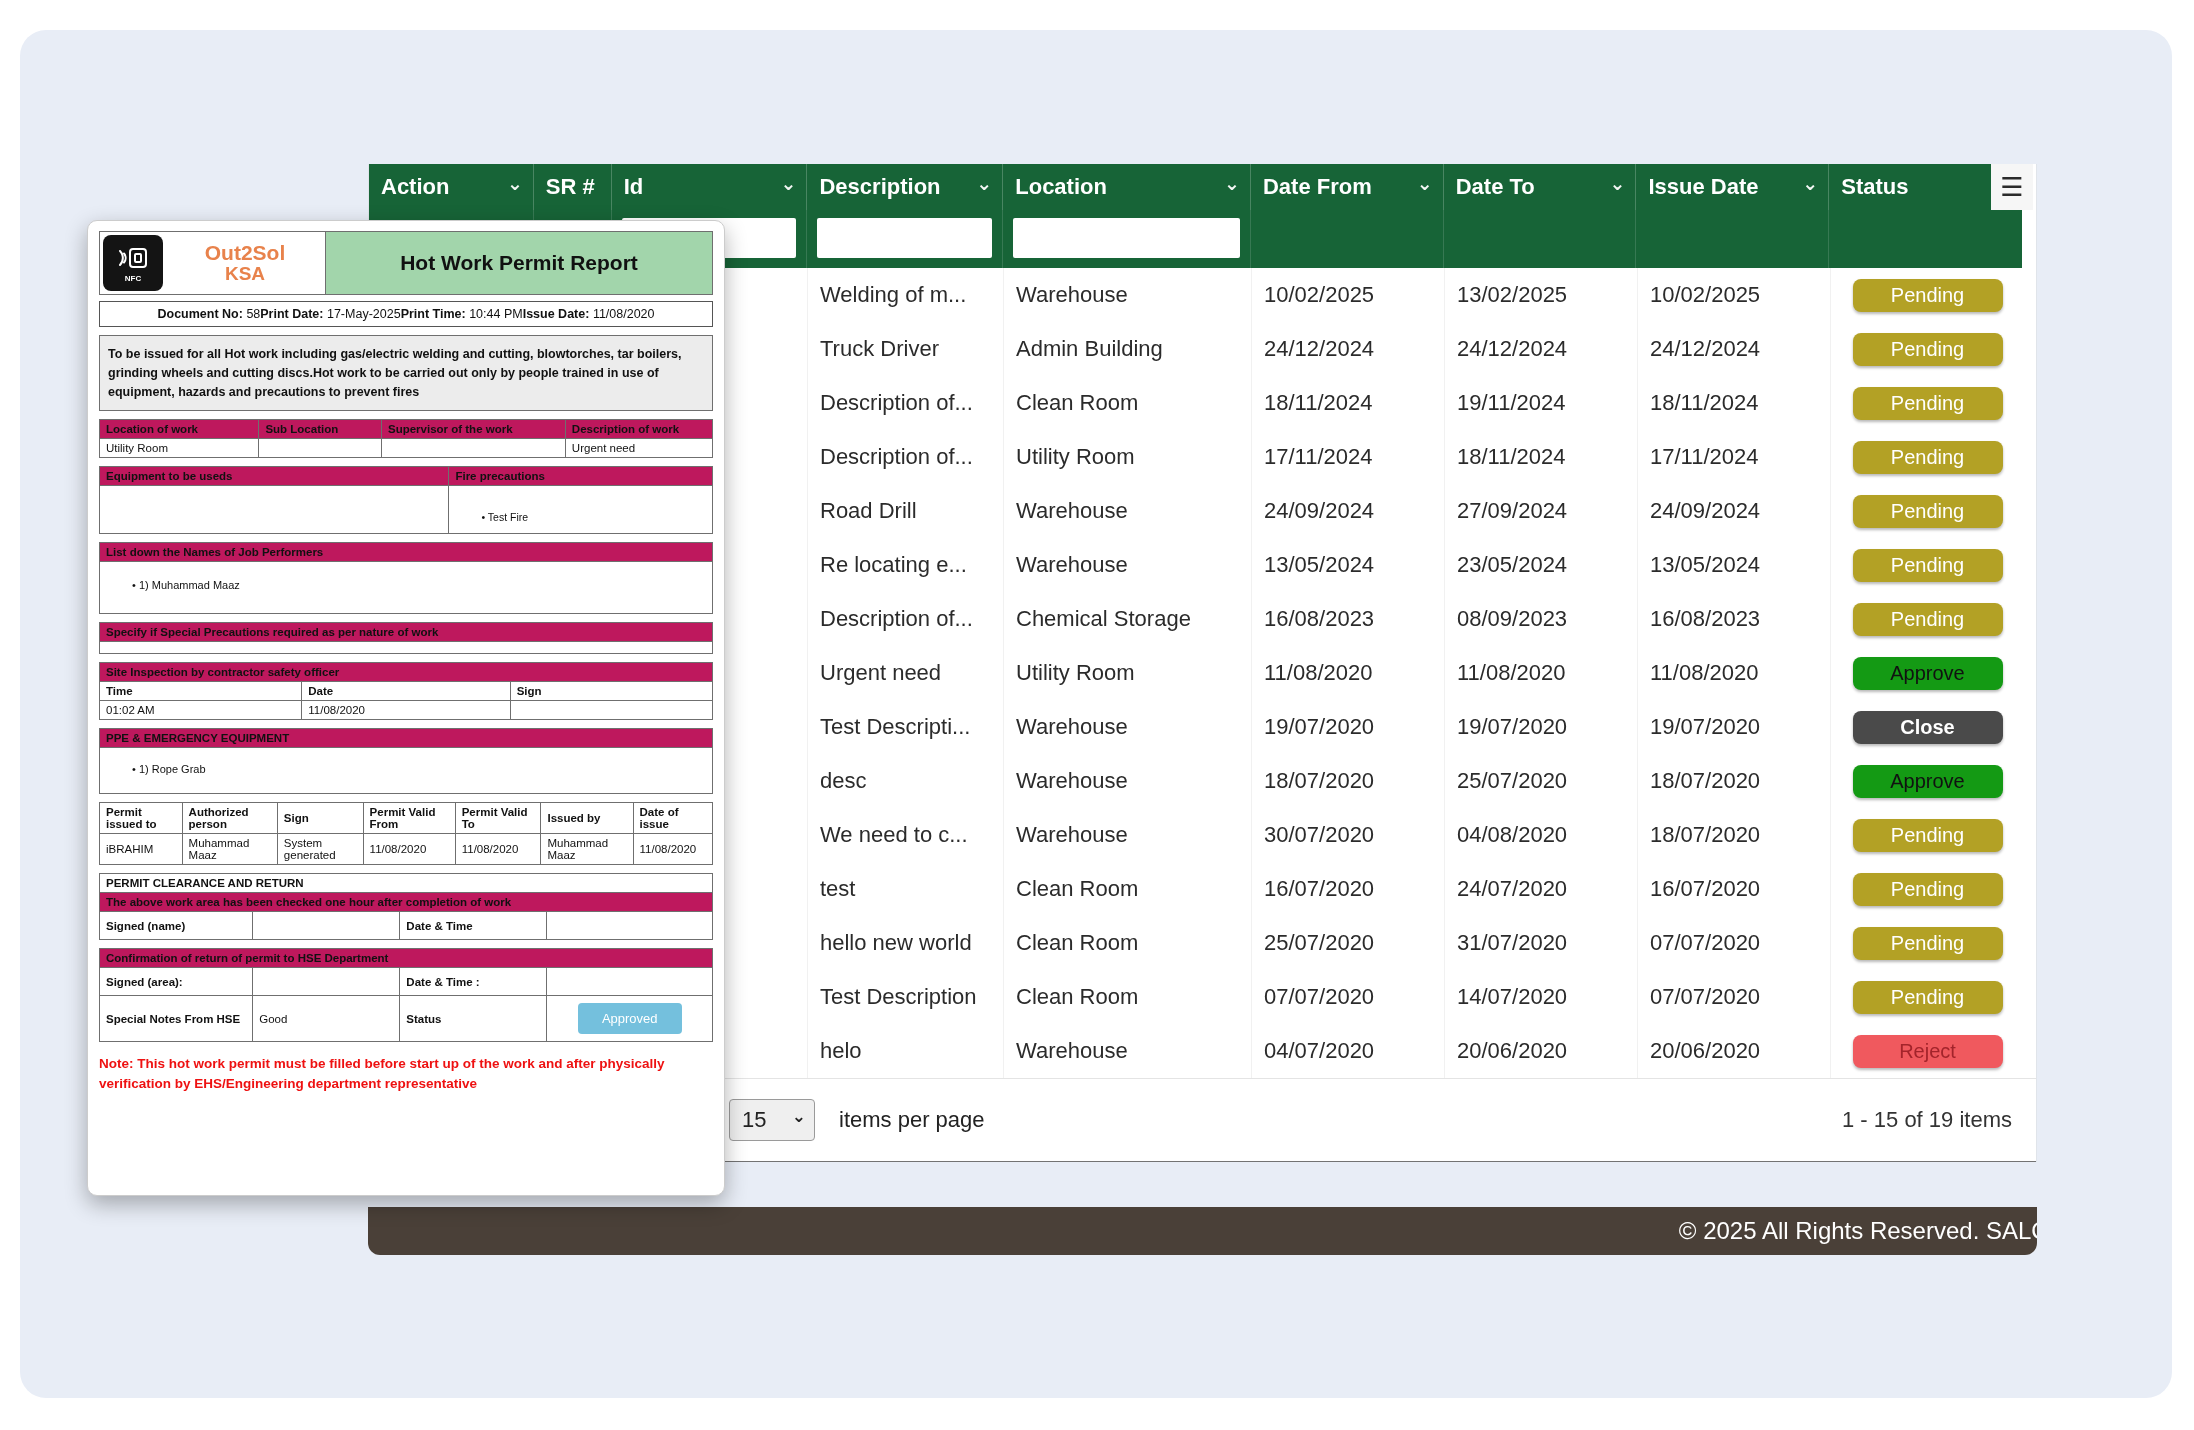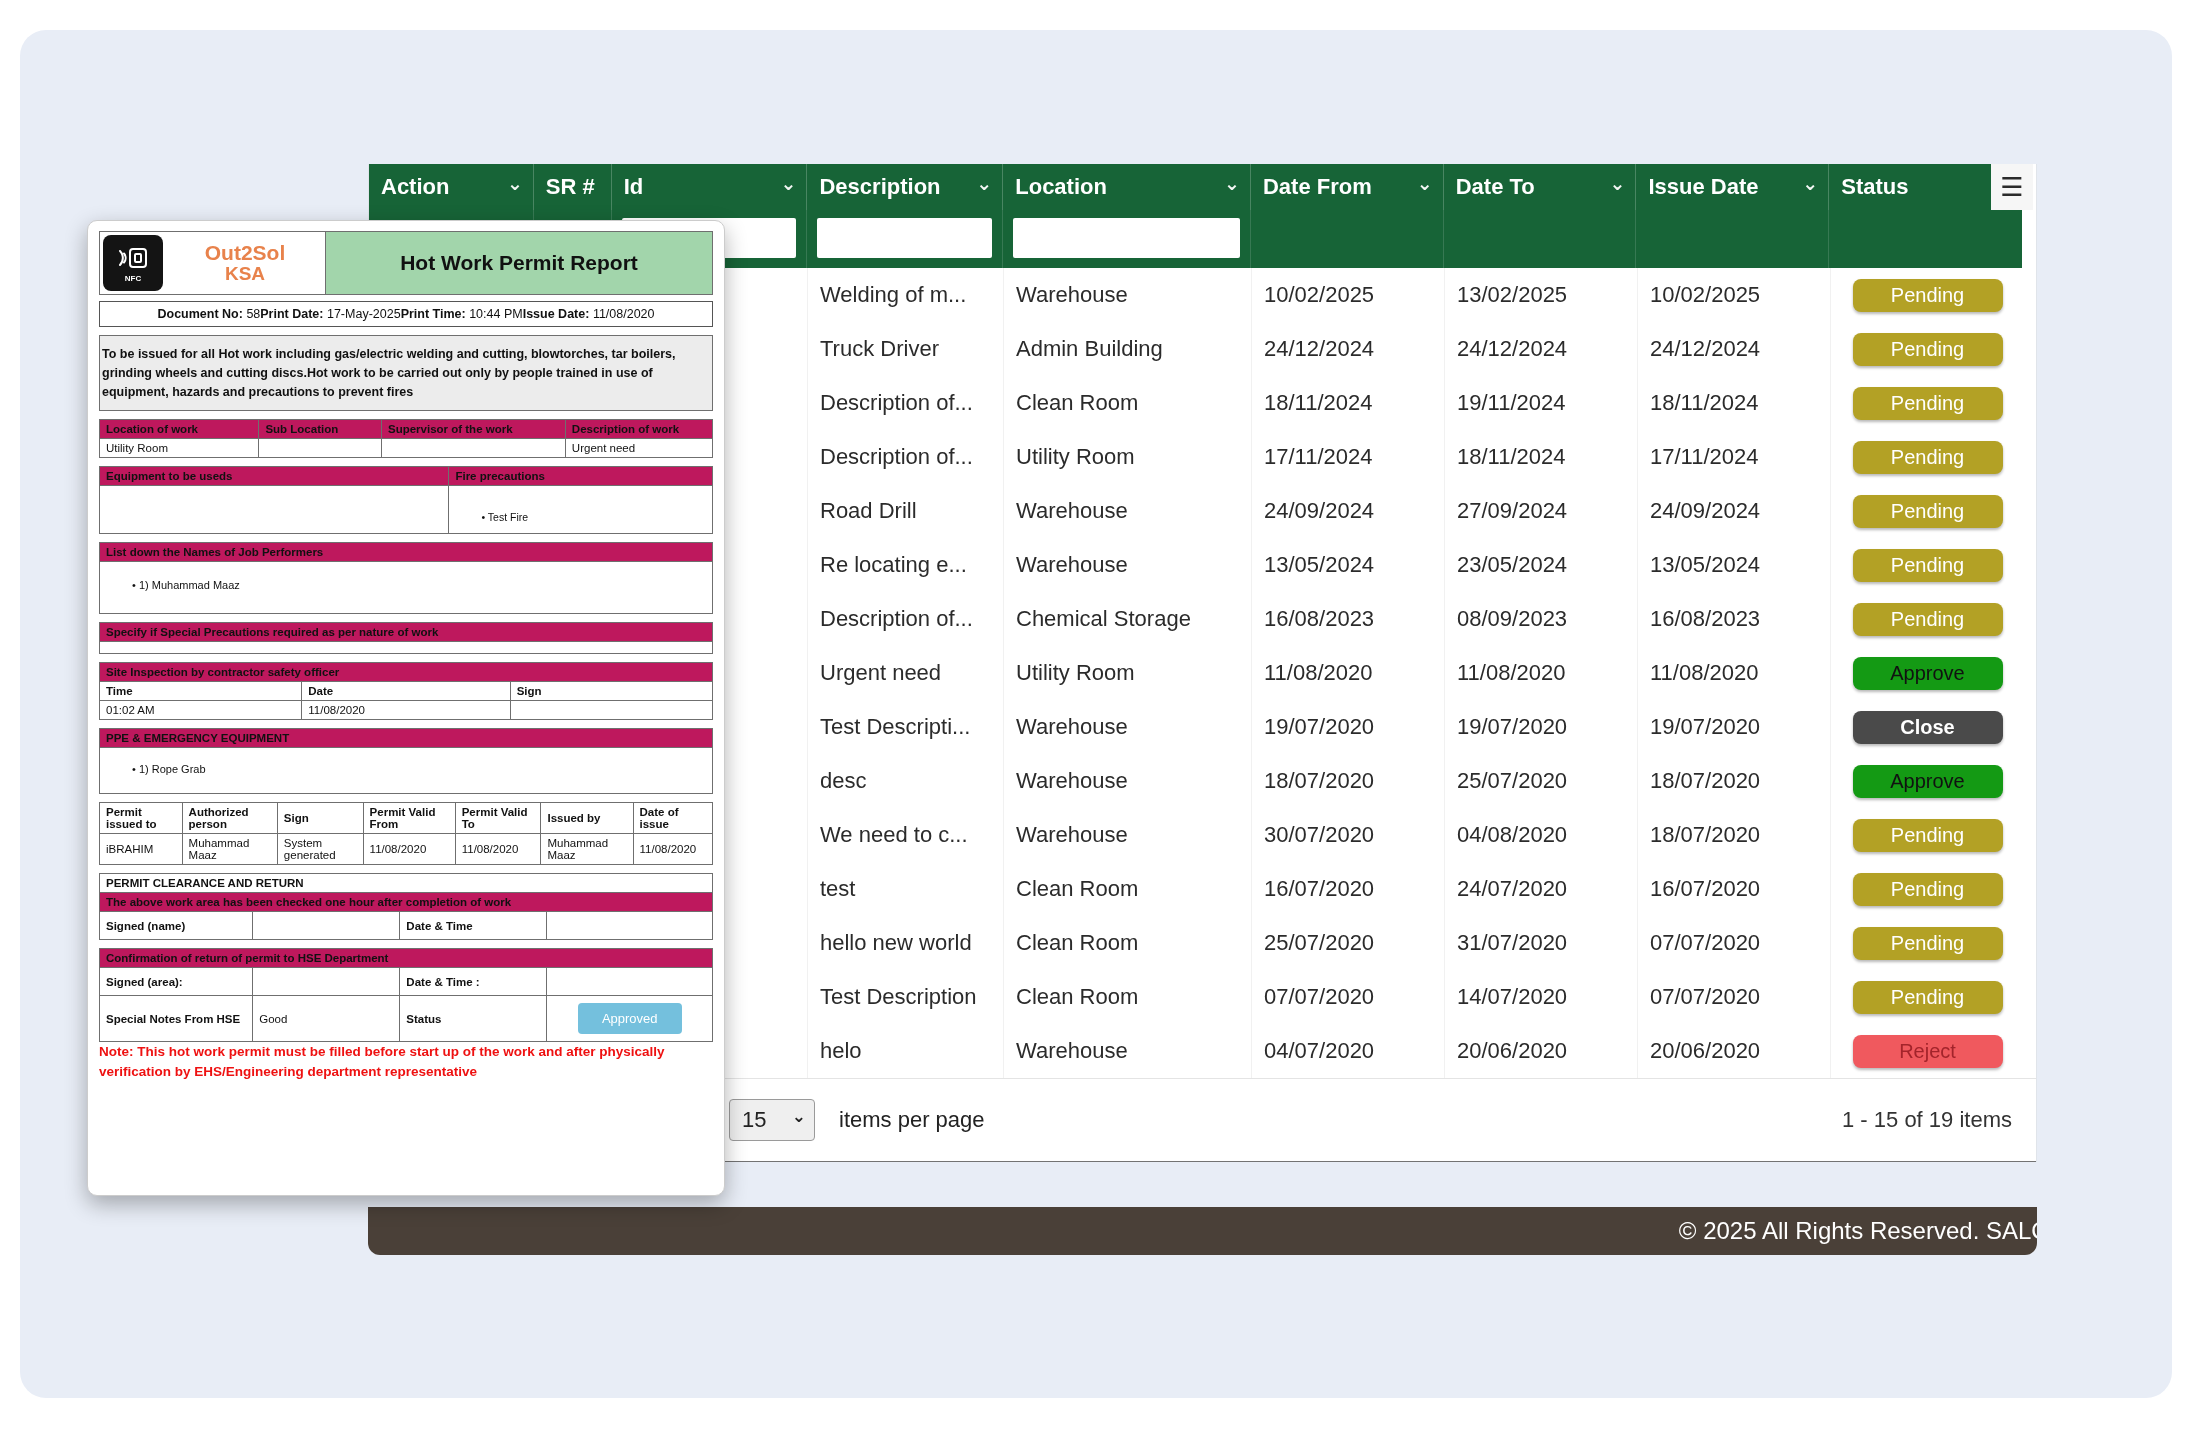--- a/index.html
+++ b/index.html
@@ -71,35 +71,35 @@
   .nfc-box { width:60px; height:56px; background:#141414; border-radius:8px; margin:3px 2px 3px 3px;
              display:flex; flex-direction:column; align-items:center; justify-content:center; }
   .nfc-label { color:#ffffff; font-size:8px; font-weight:bold; margin-top:1px; }
   .brand { flex:1; text-align:center; color:#e8824b; font-weight:bold; line-height:1.05; }
   .brand .b1 { font-size:21px; } .brand .b2 { font-size:19px; }
   .rp-title { flex:1; background:#a2d5ab; display:flex; align-items:center; justify-content:center;
               font-weight:bold; font-size:21px; color:#111; }
   .rp-meta { border:1px solid #555555; margin-top:6px; height:26px; display:flex; align-items:center;
              justify-content:center; gap:0; font-size:12.5px; }
   .rp-meta b { font-weight:bold; } .rp-meta span { font-weight:normal; }
-  .rp-intro { border:1px solid #6f6f6f; background:#ececec; padding:9px 2px; font-size:12.5px;
+  .rp-intro { border:1px solid #6f6f6f; background:#ececec; padding:9px 8px; font-size:12.5px;
               font-weight:bold; line-height:1.5; }
   table.rpt { width:100%; border-collapse:collapse; font-size:11.5px; }
   table.rpt th, table.rpt td { border:1px solid #6f6f6f; padding:3px 6px; text-align:left; vertical-align:middle; }
   table.rpt th { background:#be185d; font-weight:bold; }
   table.rpt th.white { background:#ffffff; }
   .secbar { background:#ececec; font-weight:bold; }
   .tall { height:48px; vertical-align:top; }
   .bullet { padding-left:26px; font-size:11px; }
   .bullet::before { content:"•  "; }
   .empty-row { height:12px; }
   .small { font-size:10.5px; }
   .approved-btn { display:inline-block; background:#74c0dd; color:#ffffff; font-size:13px;
                   padding:8px 24px; border-radius:4px; cursor:pointer; }
-  .rp-note { margin-top:0; color:#ee1111; font-weight:bold; font-size:13.5px; line-height:1.45; width:94%; }
+  .rp-note { margin-top:12px; color:#ee1111; font-weight:bold; font-size:13.5px; line-height:1.45; width:94%; }
 </style>
 </head>
 <body>
 
 <div class="panel"></div>
 
 <div class="content">
   <div class="grid">
     <div class="menu-btn">
         <span></span>

